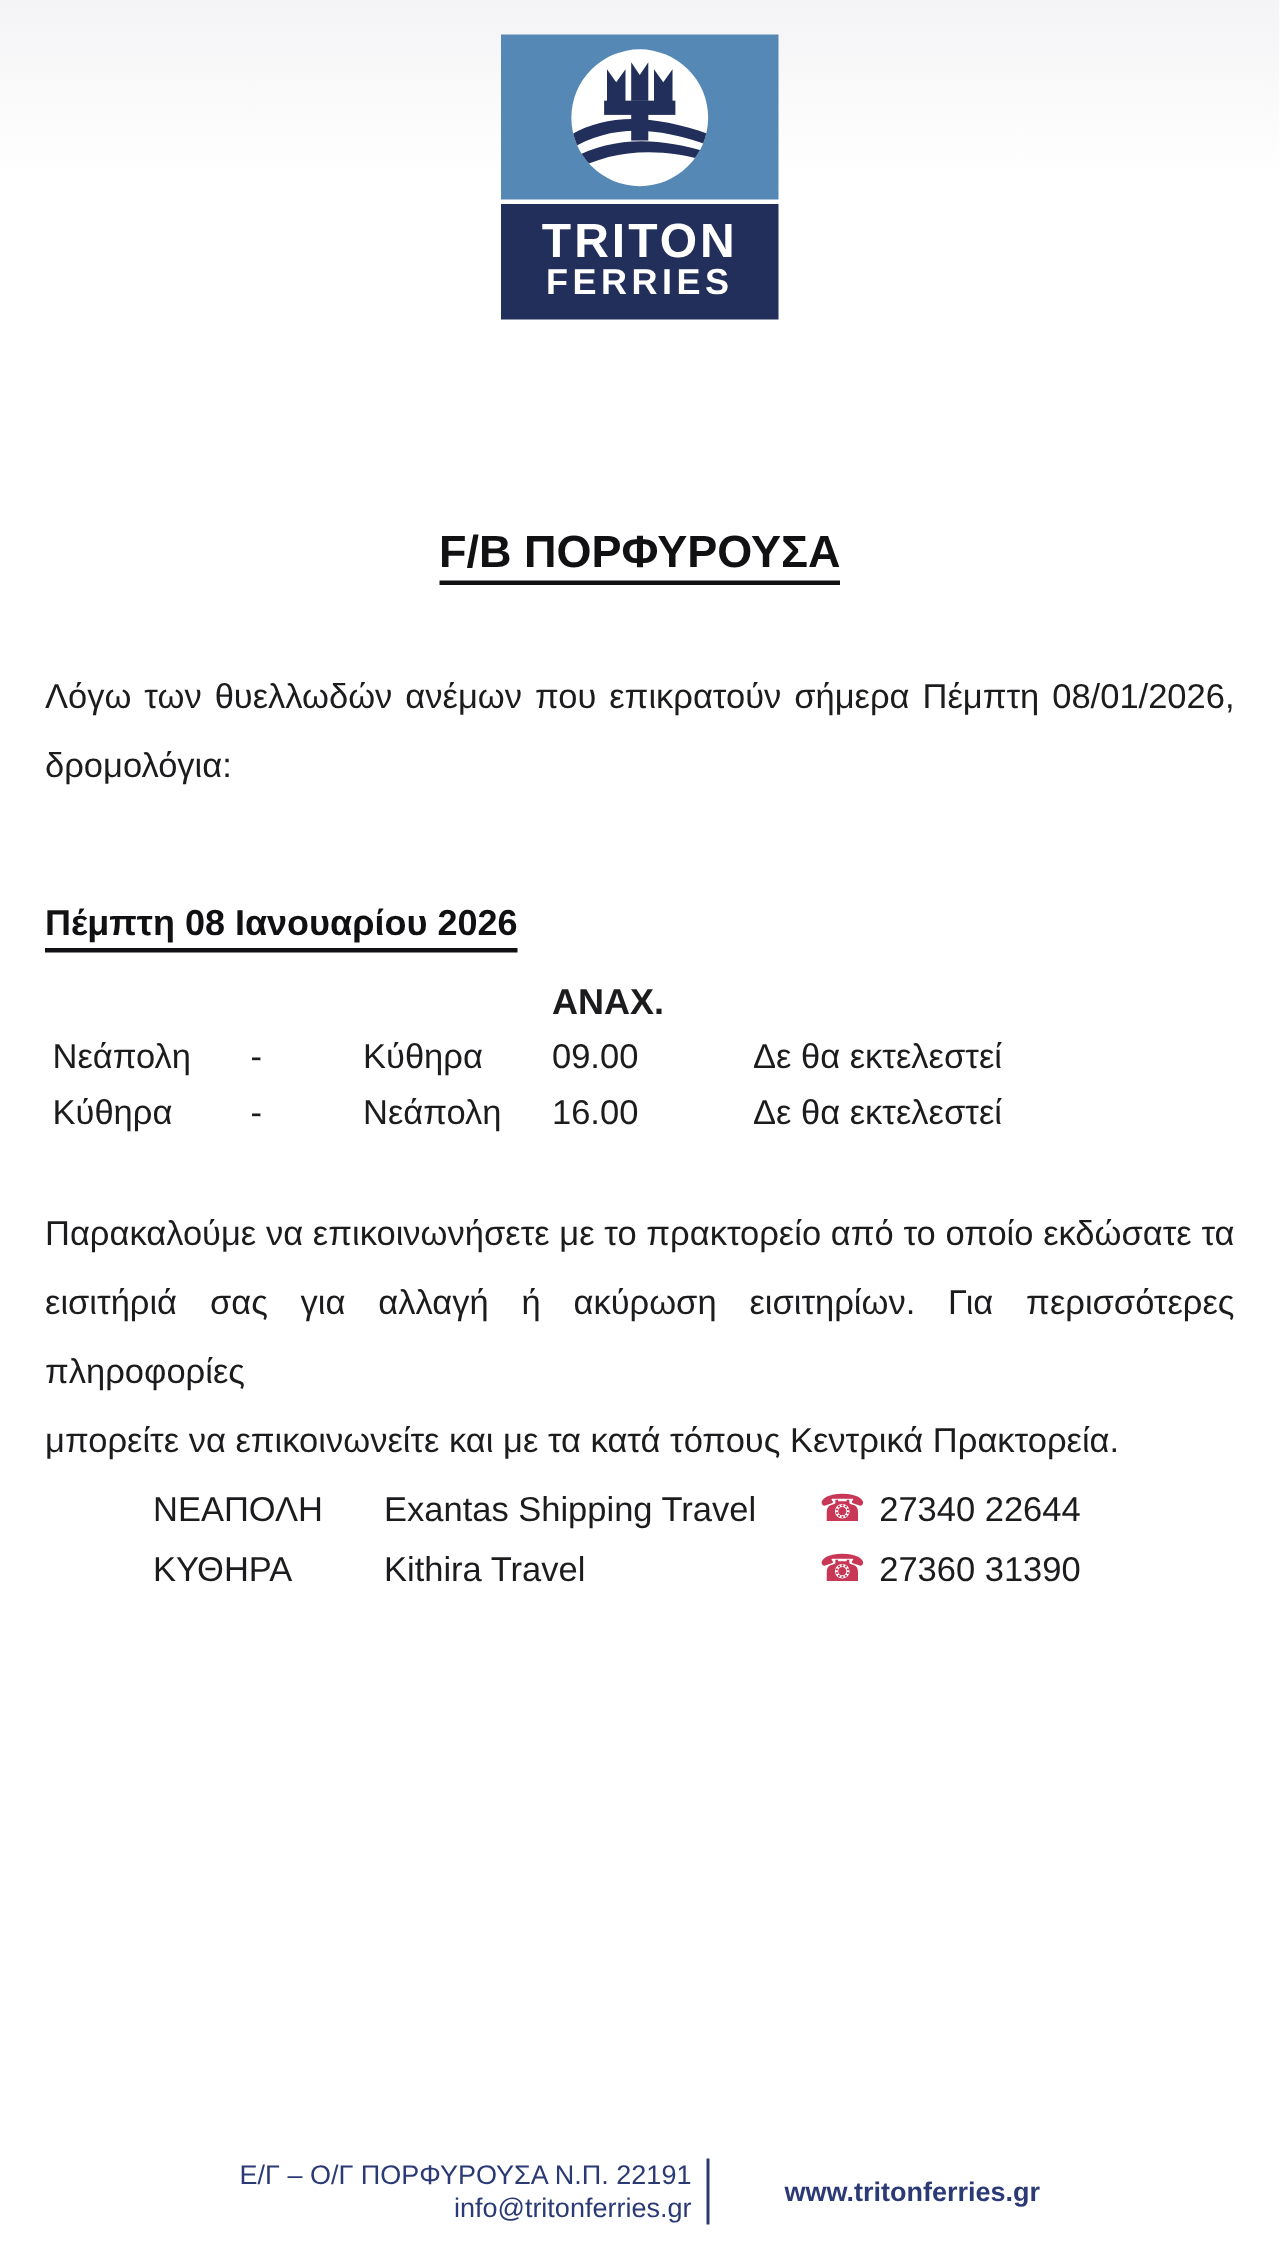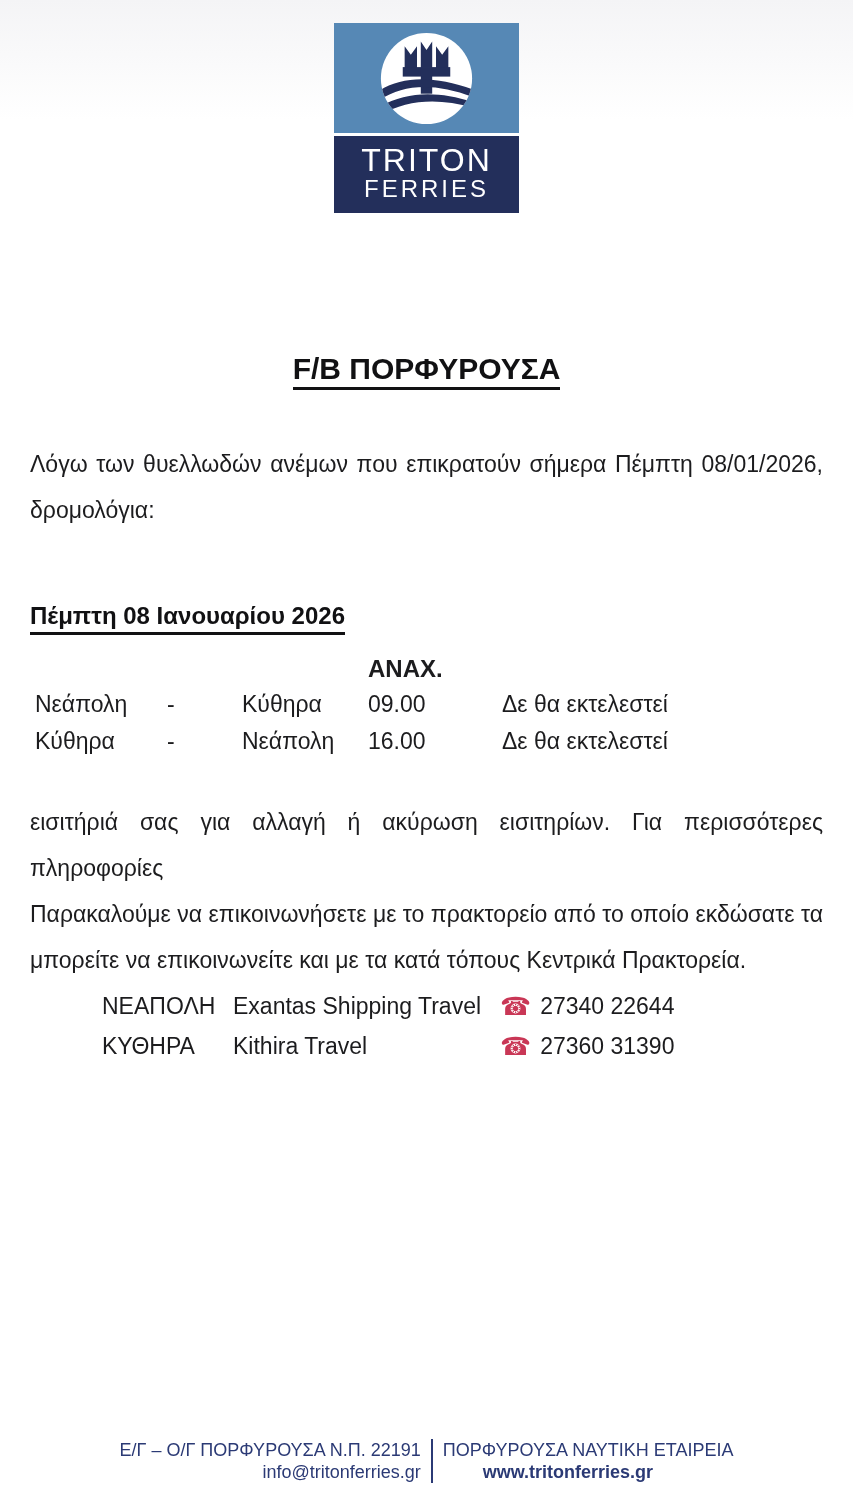--- a/index.html
+++ b/index.html
@@ -32,21 +32,21 @@
     align-items: center;
     justify-content: center;
   }
   .logo-bottom {
     margin-top: 3px;
     width: 185px;
     height: 77px;
     background: #232f5b;
     color: #ffffff;
     text-align: center;
-    font-weight: normal;
+    font-weight: bold;
     padding-top: 9px;
   }
   .logo-bottom .brand1 { font-size: 32px; line-height: 30px; letter-spacing: 2px; }
   .logo-bottom .brand2 { font-size: 24px; line-height: 27px; letter-spacing: 3px; text-align: center; }
 
   
   .title {
     position: absolute;
     top: 352px;
     left: 0;
@@ -110,20 +110,21 @@
     position: absolute;
     top: 986px;
     left: 102px;
     font-size: 23px;
   }
   .agency-row {
     display: grid;
     grid-template-columns: 131px 267px auto;
     align-items: center;
     height: 40px;
+    gap: 23px;
   }
   .phone-cell { display: flex; align-items: center; gap: 9px; }
   .phone-glyph { color: #c93756; font-size: 25px; line-height: 25px; }
 
   
   .footer {
     position: absolute;
     top: 1439px;
     left: 0;
     width: 100%;
@@ -207,22 +208,22 @@
     <div class="srow">
       <div>Κύθηρα</div>
       <div>-</div>
       <div>Νεάπολη</div>
       <div>16.00</div>
       <div>Δε θα εκτελεστεί</div>
     </div>
   </div>
 
   <div class="para p2">
+    <div class="jline">Παρακαλούμε να επικοινωνήσετε με το πρακτορείο από το οποίο εκδώσατε τα</div>
     <div class="jline">εισιτήριά σας για αλλαγή ή ακύρωση εισιτηρίων. Για περισσότερες πληροφορίες</div>
-    <div class="jline">Παρακαλούμε να επικοινωνήσετε με το πρακτορείο από το οποίο εκδώσατε τα</div>
     <div class="lline">μπορείτε να επικοινωνείτε και με τα κατά τόπους Κεντρικά Πρακτορεία.</div>
   </div>
 
   <div class="agencies">
     <div class="agency-row">
       <div>ΝΕΑΠΟΛΗ</div>
       <div>Exantas Shipping Travel</div>
       <div class="phone-cell">
         <span class="phone-glyph">☎</span>
         <span>27340 22644</span>
@@ -238,18 +239,17 @@
     </div>
   </div>
 
   <div class="footer">
     <div class="col-left">
       <div>Ε/Γ – Ο/Γ ΠΟΡΦΥΡΟΥΣΑ Ν.Π. 22191</div>
       <div>info@tritonferries.gr</div>
     </div>
     <div class="divider"></div>
     <div class="col-right">
-      <div>ΠΟΡΦΥΡΟΥΣΑ ΝΑΥΤΙΚΗ ΕΤΑΙΡΕΙΑ</div>
       <div class="site">www.tritonferries.gr</div>
     </div>
   </div>
 
 </div>
 
 </body></html>

